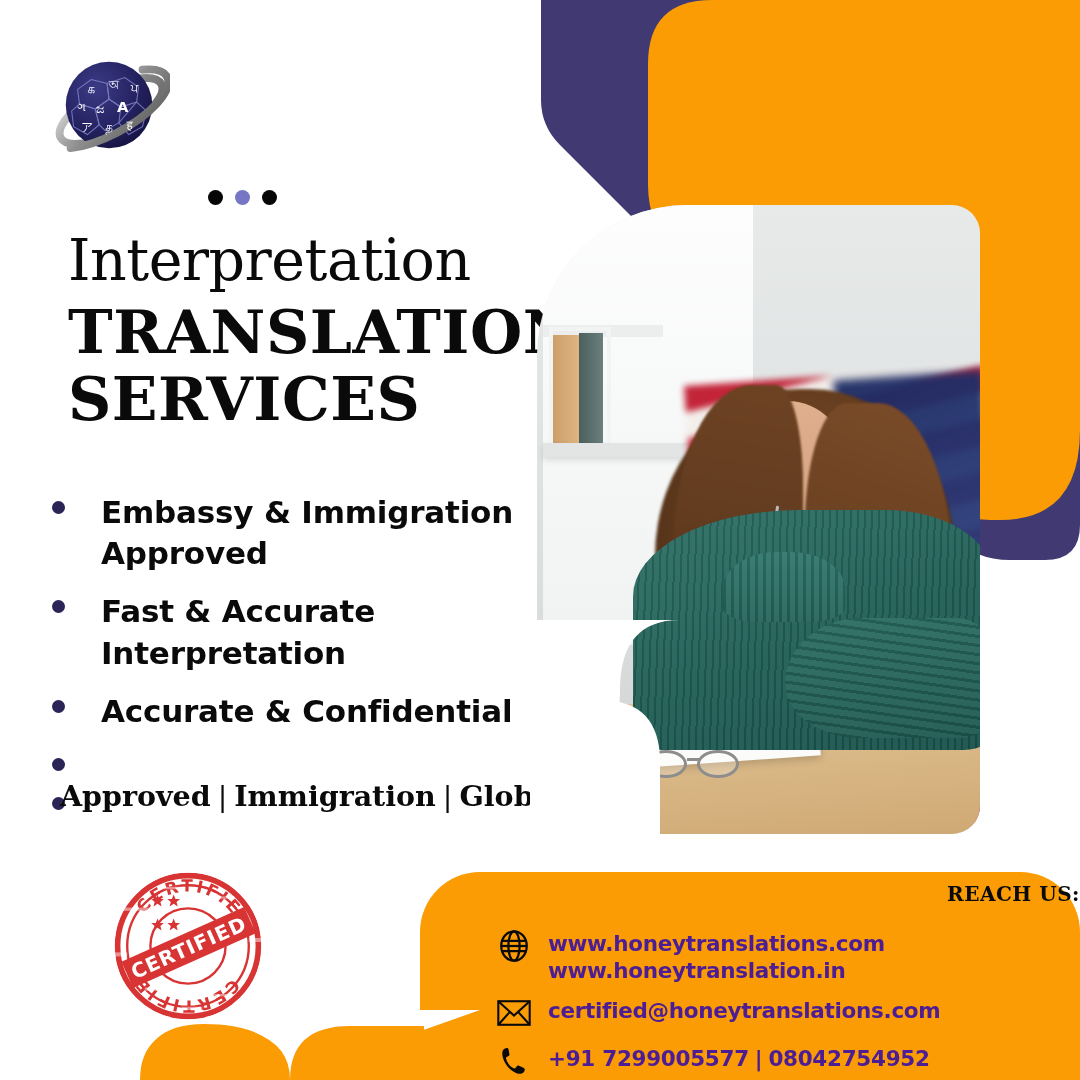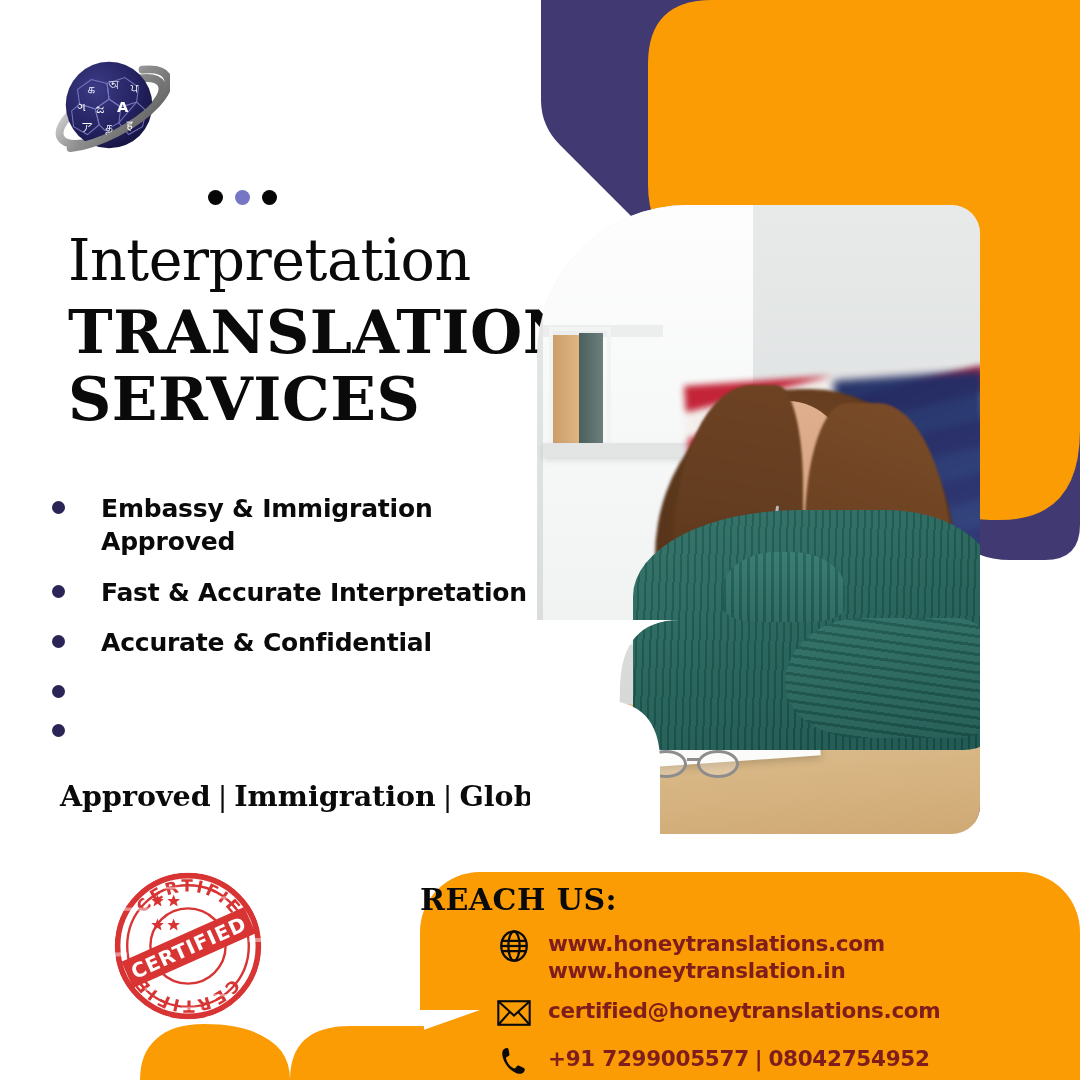--- a/index.html
+++ b/index.html
@@ -135,21 +135,21 @@
     height: 13px;
     border-radius: 50%;
     background: #2A2457;
     flex: 0 0 13px;
     margin-top: 9px;
     margin-right: 36px;
   }
   .bullet-text {
     font-family: "DejaVu Sans", sans-serif;
     font-weight: 700;
-    font-size: 25px;
+    font-size: 31px;
     line-height: 1.33;
     color: #0a0a0a;
     letter-spacing: -0.2px;
   }
 
   
   .tagline {
     position: absolute;
     left: 60px;
     top: 779px;
@@ -344,24 +344,24 @@
     left: 420px;
     top: 872px;
     width: 660px;
     height: 208px;
     background: #FB9C05;
     border-radius: 60px 60px 0 0;
   }
   .contact-heading {
     position: absolute;
     left: 0; right: 0; top: 10px;
-    text-align: left;
+    text-align: right;
     font-family: "DejaVu Serif", serif;
     font-weight: 700;
-    font-size: 30px;
+    font-size: 20px;
     letter-spacing: 0.5px;
     color: #0a0a0a;
   }
   .contact-rows {
     position: absolute;
     left: 72px;
     top: 54px;
     width: 560px;
   }
   .contact-row {
@@ -375,21 +375,21 @@
     display: flex;
     align-items: center;
     justify-content: center;
     margin-right: 12px;
   }
   .contact-lines {
     font-family: "DejaVu Sans", sans-serif;
     font-weight: 700;
     font-size: 21.5px;
     line-height: 1.27;
-    color: #7f1d1d;
+    color: #4c1d95;
     letter-spacing: -0.3px;
     padding-top: 4px;
   }
   .contact-lines .sep { padding: 0 6px; }
 
   
 </style>
 </head>
 <body>
 

